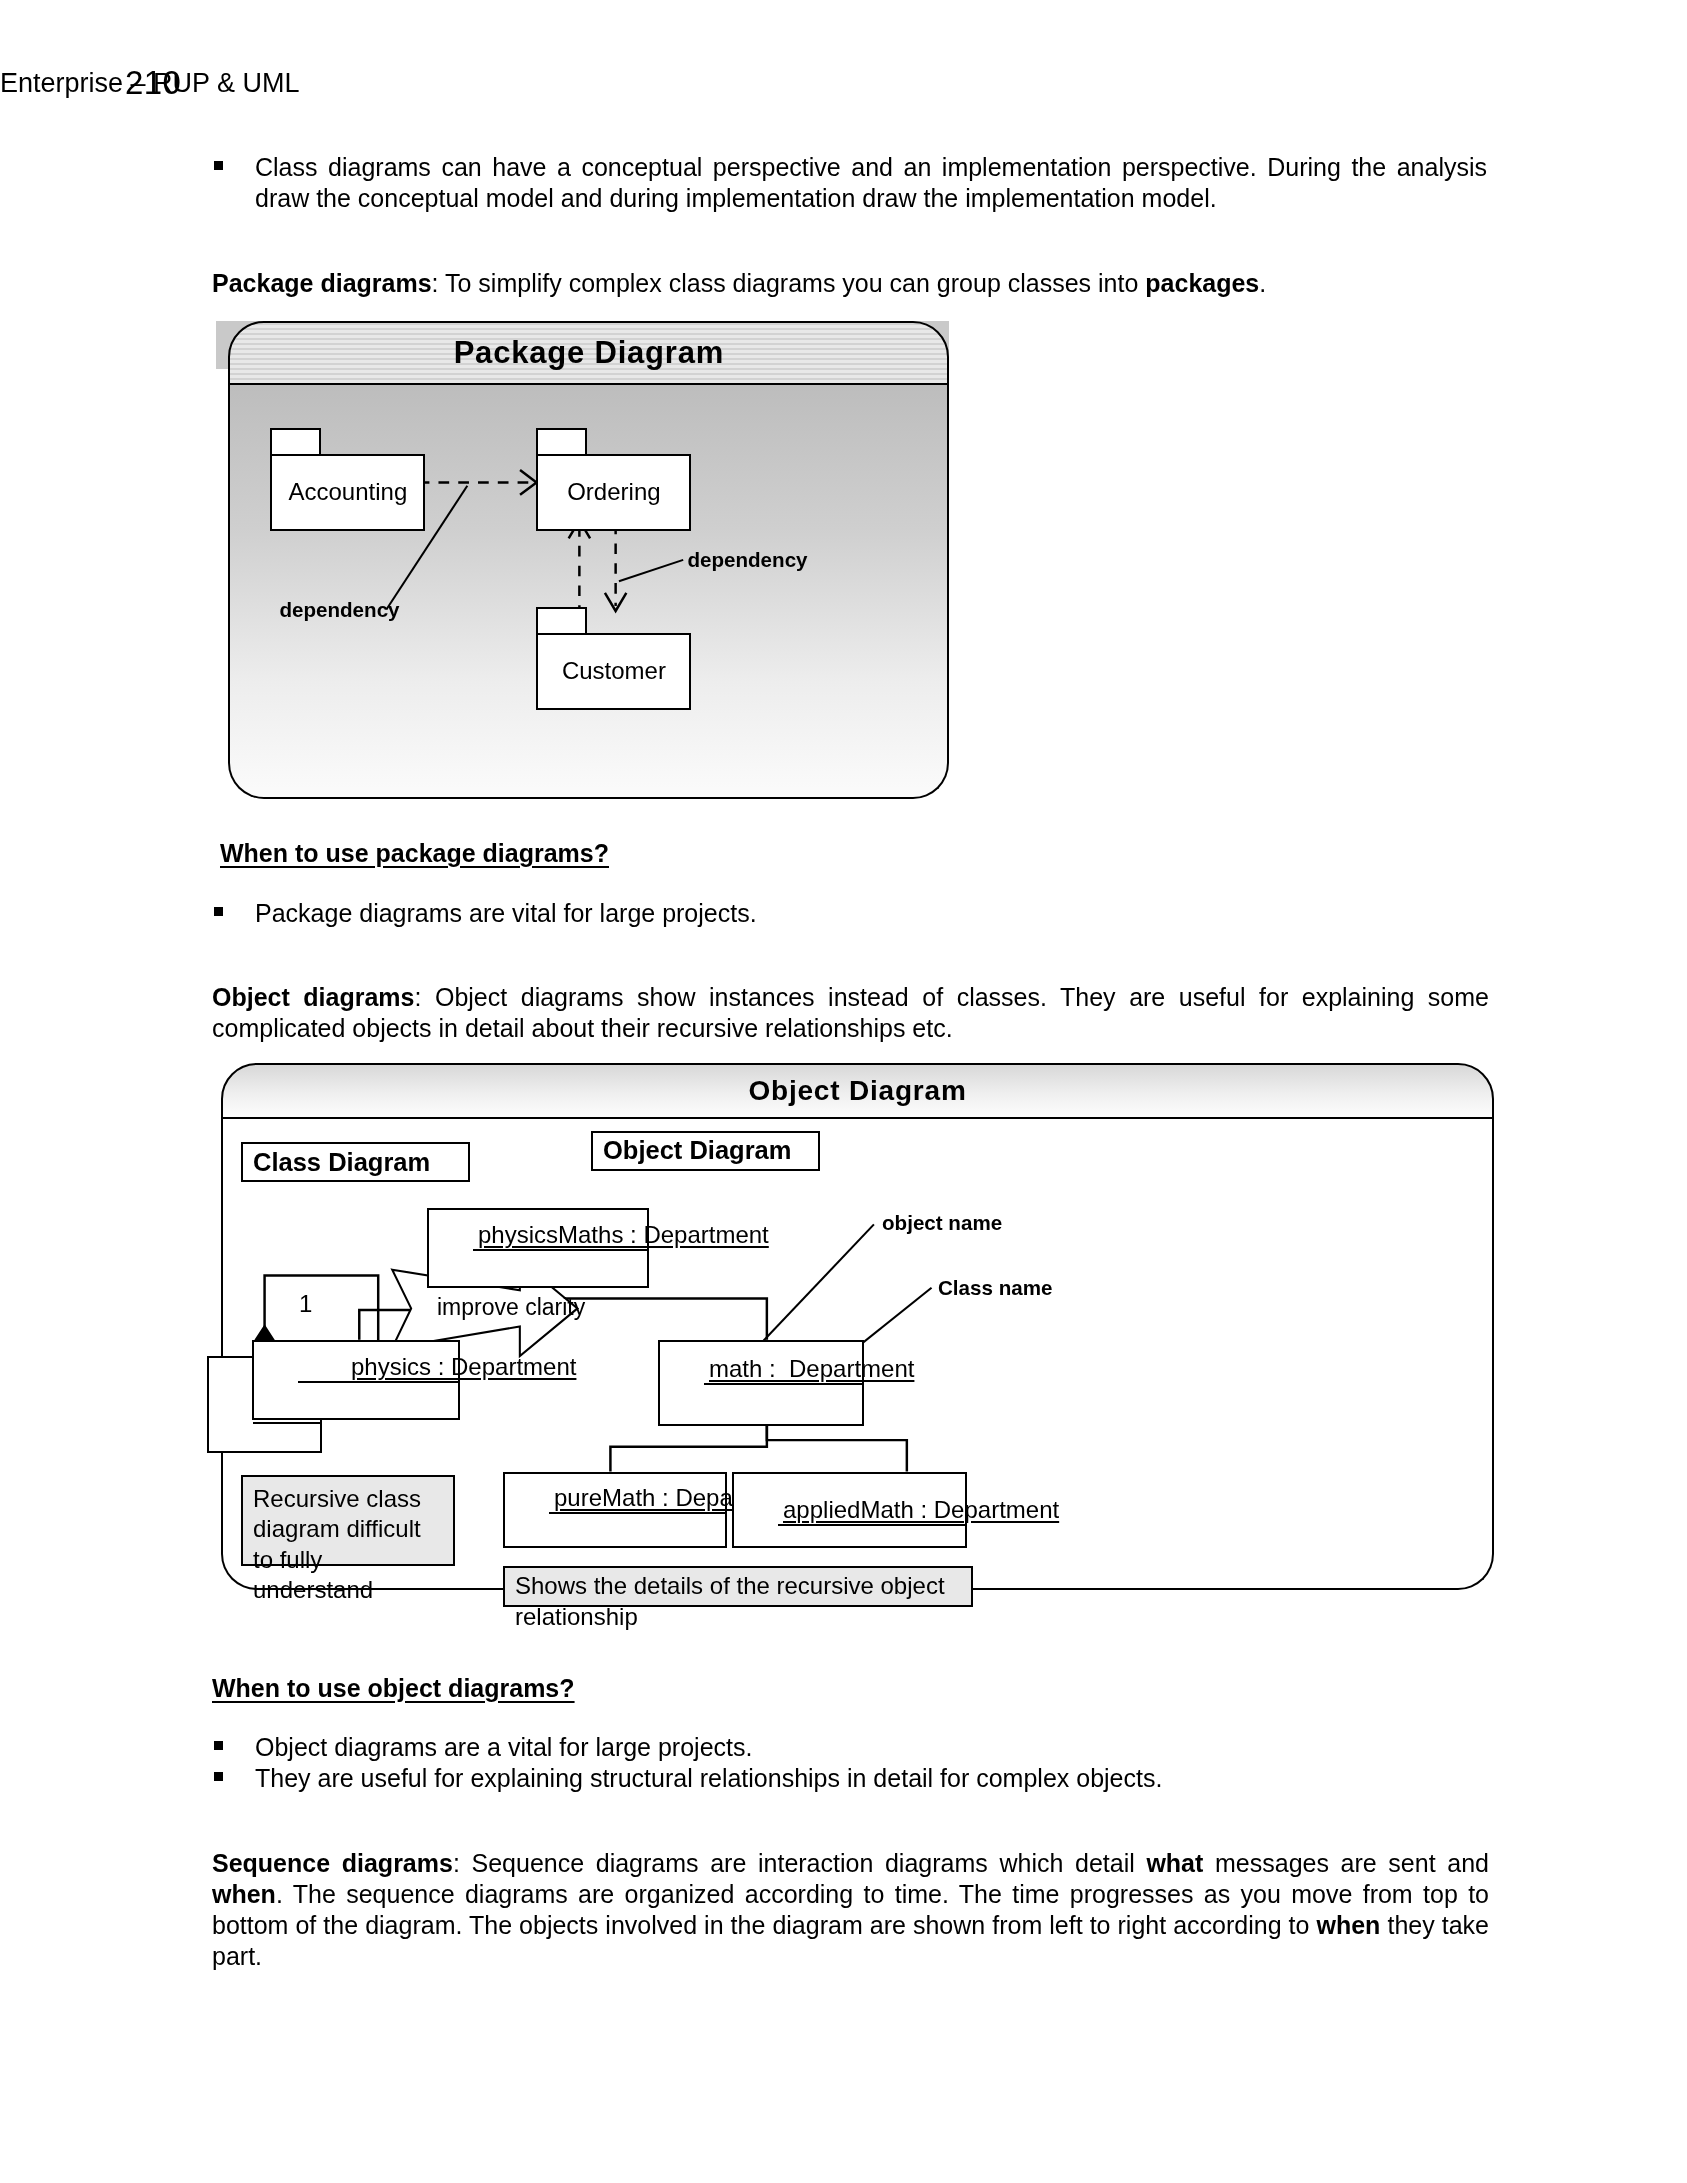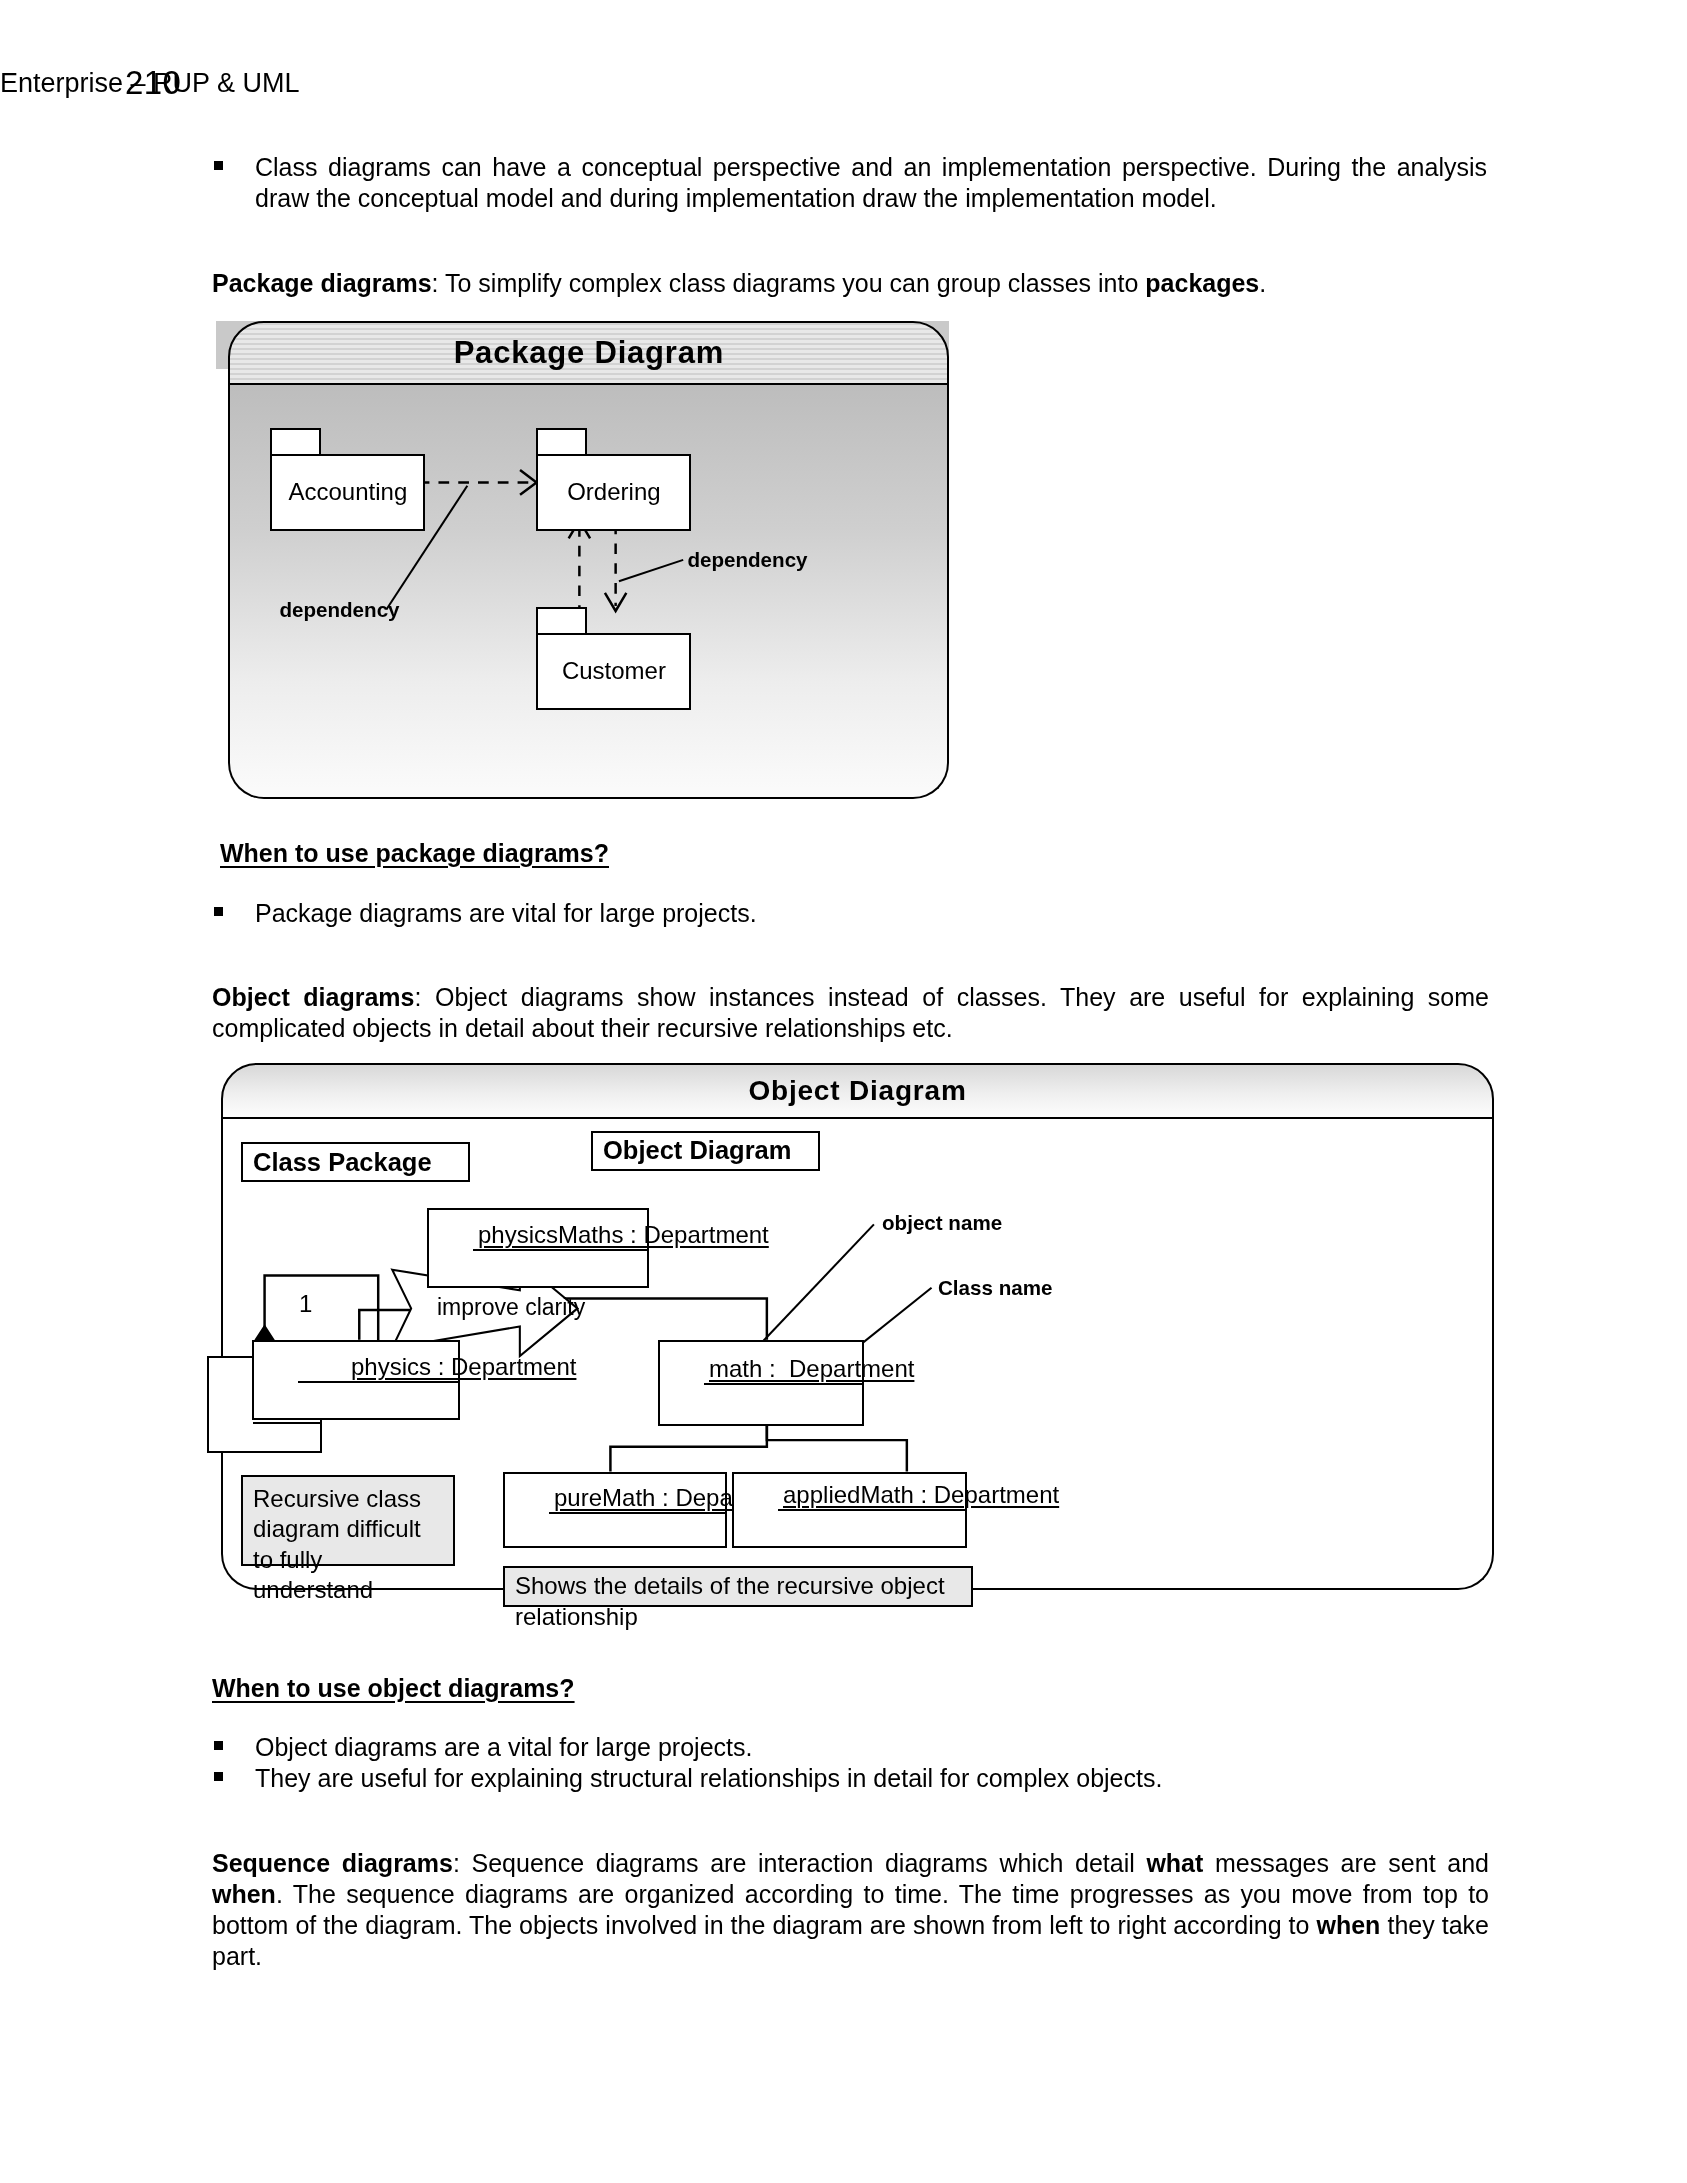--- a/index.html
+++ b/index.html
@@ -217,21 +217,21 @@
 
         <polyline points="660,372 660,390 830,390 830,428" fill="none" stroke="#000" stroke-width="3"></polyline>
 
         <line x1="622" y1="305" x2="790" y2="128" stroke="#000" stroke-width="2.5"></line>
 
         <line x1="735" y1="305" x2="860" y2="205" stroke="#000" stroke-width="2.5"></line>
 
         <polygon points="205,183 360,208 360,172 430,230 360,288 360,252 205,278 228,230" fill="#fff" stroke="#000" stroke-width="2.5"></polygon>
       </svg>
 
-      <div class="titlebox" style="left:18px; top:23px; width:229px; height:40px;">Class Package</div>
+      <div class="titlebox" style="left:18px; top:23px; width:229px; height:40px;">Class Diagram</div>
 
       <div class="titlebox" style="left:368px; top:11.5px; width:229px; height:40px;">Object Diagram</div>
 
       <div class="node" style="left:-16.5px; top:237px; width:115px; height:97px;">
         <div class="row" style="height:35px;">
           <span class="name bold center">Department</span>
         </div>
         <div class="row" style="height:30.5px;"></div>
         <div class="row" style="height:30px;"></div>
       </div>
@@ -265,21 +265,21 @@
       </div>
 
       <div class="node" style="left:280px; top:353px; width:224px; height:76px;">
         <div class="row" style="height:40px;">
           <span class="name"><u>pureMath : Department</u></span>
         </div>
         <div class="row" style="height:34px;"></div>
       </div>
 
       <div class="node" style="left:509px; top:353px; width:235px; height:76px;">
-        <div class="row" style="height:37px;">
+        <div class="row" style="height:52px;">
           <span class="name"><u>appliedMath : Department</u></span>
         </div>
         <div class="row" style="height:34px;"></div>
       </div>
 
       <div class="anno" style="left:659px; top:92px;">object name</div>
       <div class="anno" style="left:715px; top:157px;">Class name</div>
 
       <div class="notebox" style="left:280px; top:447px; width:470px; height:41px; padding-top:3.3px;">Shows the details of the recursive object relationship</div>
     </div>

